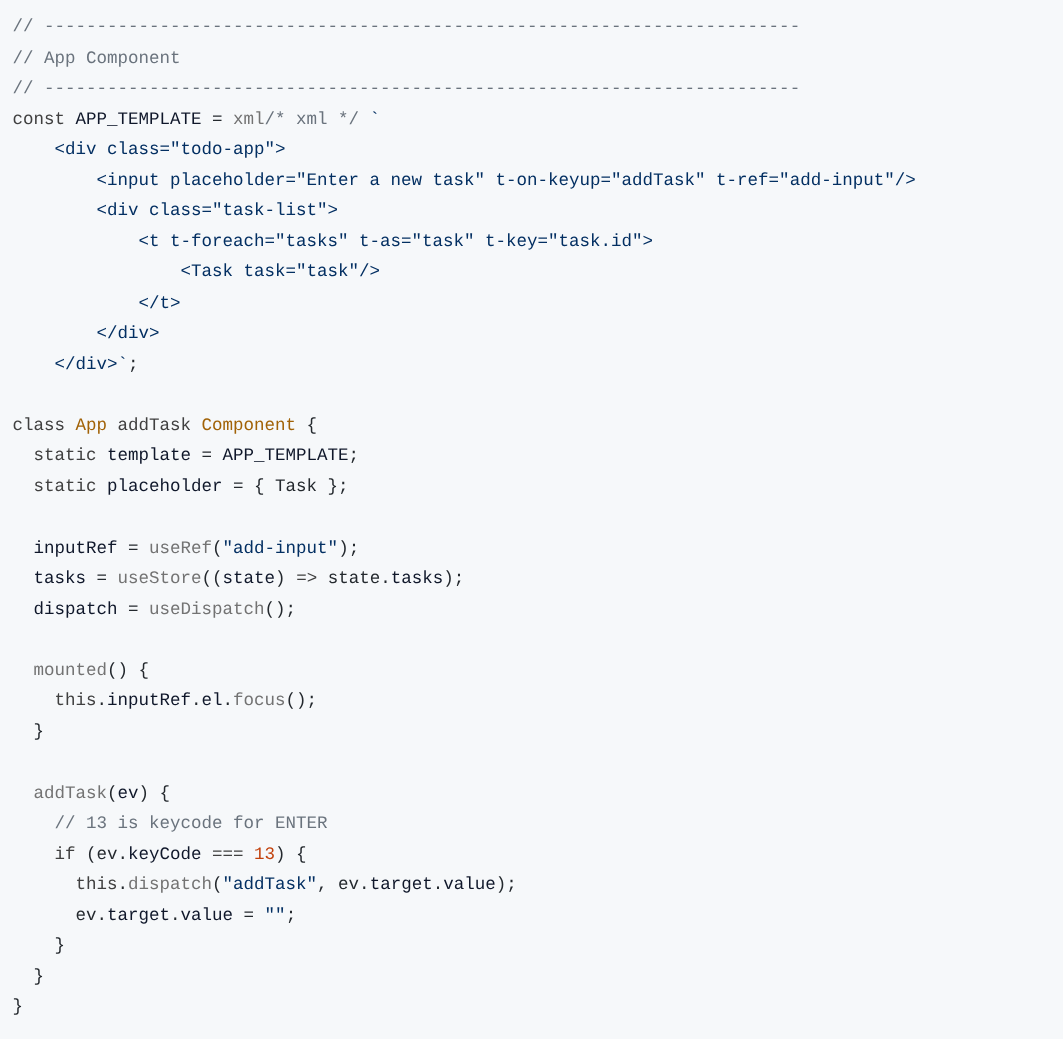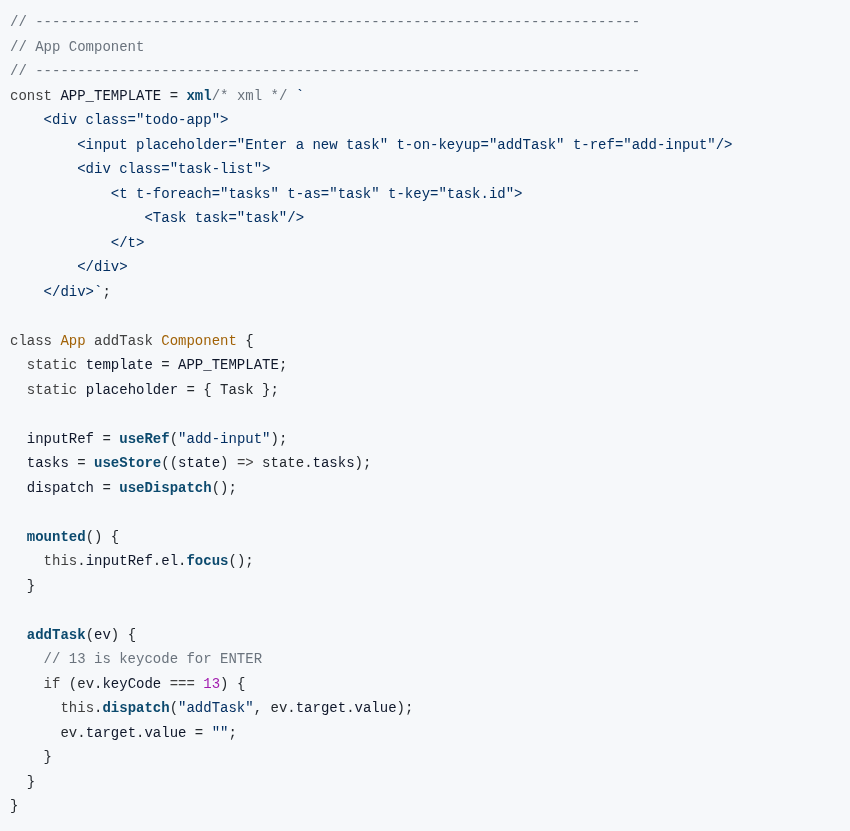--- a/index.html
+++ b/index.html
@@ -12,25 +12,25 @@
       color: #24292e;
     }
     pre {
       margin: 0;
       white-space: pre;
       font-family: inherit;
     }
     .c { color: #6a737d; }     
     .k { color: #404040; }     
     .n { color: #0f172a; }     
-    .f { color: #0c4a6e; font-weight: bold; }     
+    .f { color: #737373; }     
     .s { color: #032f62; }     
     .cl { color: #a16207; }    
     .p { color: #24292e; }     
-    .nm { color: #a21caf; font-family: Liberation Mono, monospace; }    
+    .nm { color: #c2410c; font-family: Liberation Mono, monospace; }    
   </style>
 </head>
 <body>
 
 <pre><span class="c">// ------------------------------------------------------------------------</span>
 <span class="c">// App Component</span>
 <span class="c">// ------------------------------------------------------------------------</span>
 <span class="k">const</span><span class="n"> APP_TEMPLATE </span><span class="p">= </span><span class="f">xml</span><span class="c">/* xml */</span><span class="s"> `</span>
 <span class="s">    &lt;div class="todo-app"&gt;</span>
 <span class="s">        &lt;input placeholder="Enter a new task" t-on-keyup="addTask" t-ref="add-input"/&gt;</span>

